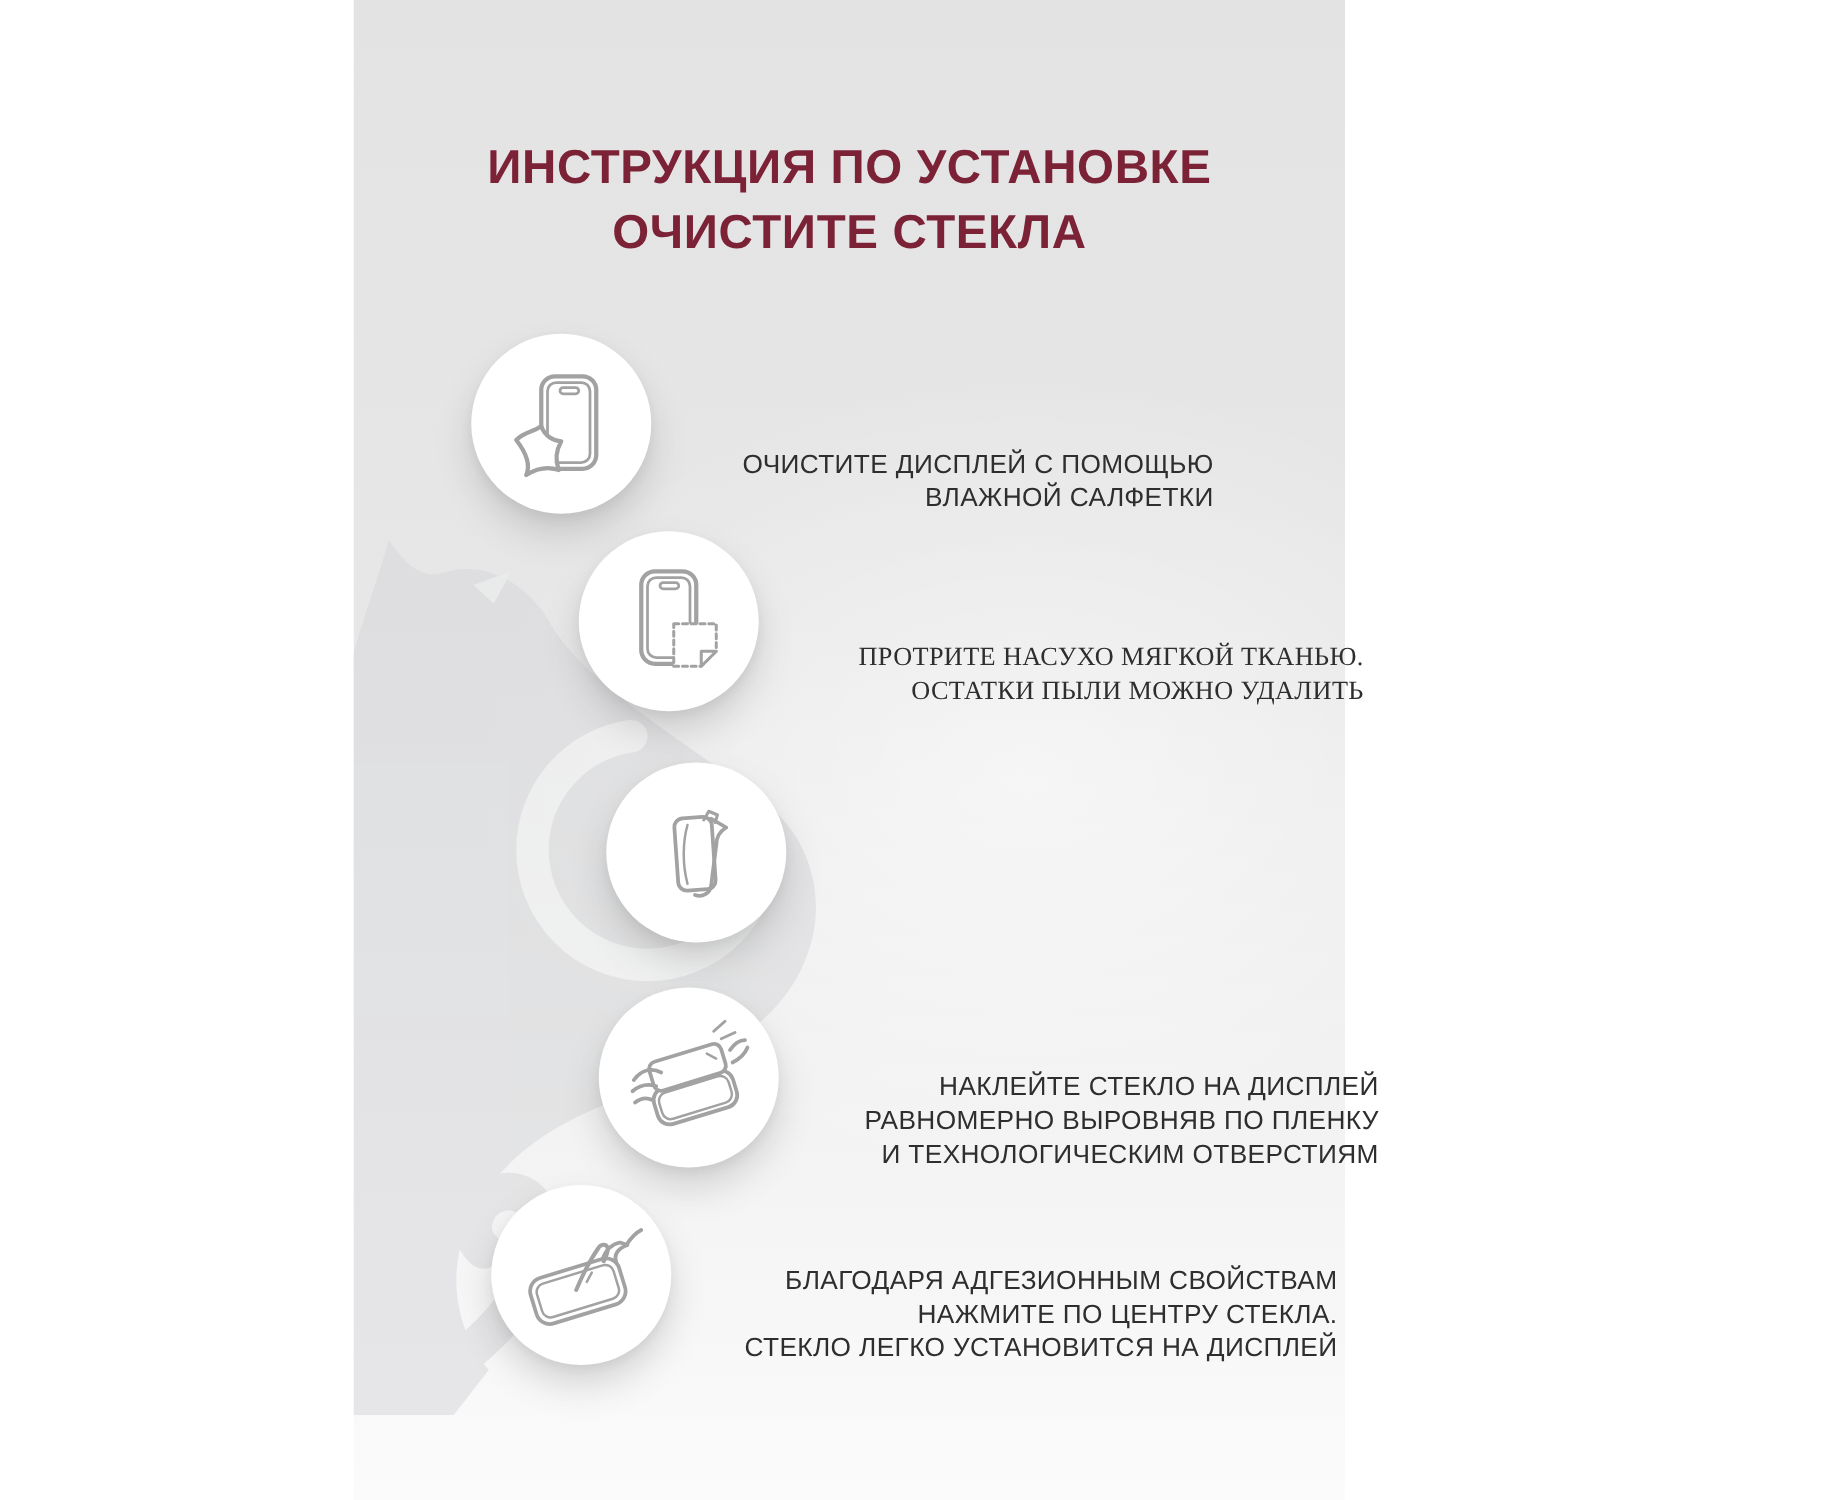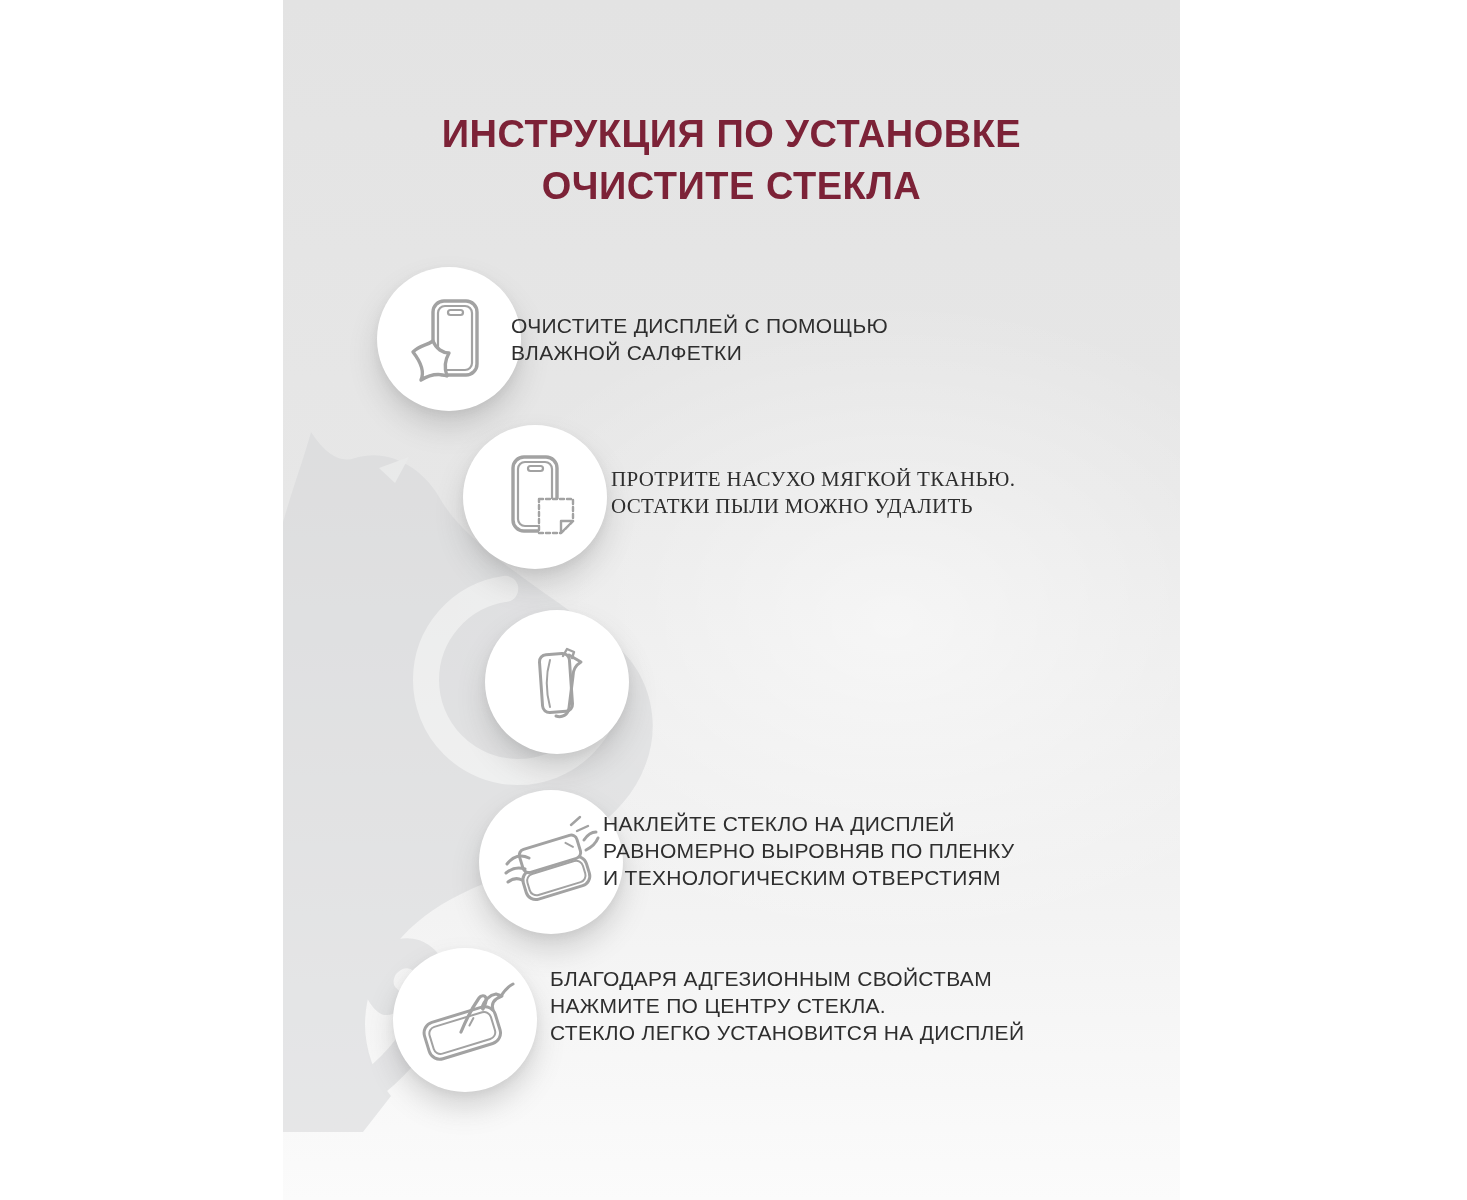--- a/index.html
+++ b/index.html
@@ -2,41 +2,41 @@
 <html style="--title: #7c2237; --step-text: #2e2e2e; --icon-stroke: #a2a2a2; --card-bg-top: #e3e3e3; --card-bg-bottom: #fbfbfb; --circle-bg: #ffffff;"><head>
 <meta charset="utf-8">
 <style>
   html,body{margin:0;padding:0;}
   body{
     width:1467px;height:1200px;position:relative;overflow:hidden;
     background:#ffffff;
     font-family:"Liberation Sans", sans-serif;
   }
   .card{
-    position:absolute;left:283px;top:0;width:897px;height:1200px;
+    position:absolute;left:283px;top:0;width:793px;height:1200px;
     background:
       radial-gradient(ellipse 700px 500px at 68% 52%, rgba(255,255,255,0.55), rgba(255,255,255,0) 65%),
       linear-gradient(to bottom, var(--card-bg-top,#e3e3e3) 0%, #e7e7e7 42%, #f5f5f5 82%, var(--card-bg-bottom,#fbfbfb) 100%);
   }
   .watermark{position:absolute;left:0;top:428px;width:400px;height:704px;pointer-events:none;}
   .title{
     position:absolute;left:0;top:108px;width:100%;
     text-align:center;font-weight:bold;font-size:38px;line-height:52px;
     letter-spacing:0.5px;color:var(--title,#7c2237);
   }
   .circle{
     position:absolute;width:144px;height:144px;border-radius:50%;
     background:var(--circle-bg,#ffffff);
     box-shadow:0 16px 28px rgba(90,90,90,0.22), 0 4px 8px rgba(120,120,120,0.10);
     display:flex;align-items:center;justify-content:center;
   }
   .circle svg{width:100px;height:100px;}
   .step-text{
-    position:absolute;text-align:left;color:var(--step-text,#2e2e2e);
-    font-size:21px;line-height:27px;letter-spacing:0.3px;font-weight:normal;
+    position:absolute;text-align:right;color:var(--step-text,#2e2e2e);
+    font-size:21px;line-height:27px;letter-spacing:0.3px;font-weight:normal;margin-top:46px;
   }
   
   .c1{left:94px;top:267px;}   .t1{left:228px;top:312px;width:460px;}
   .c2{left:180px;top:425px;}  .t2{left:328px;top:466px;width:480px;font-family:Liberation Serif, serif;}
   .c3{left:202px;top:610px;}  .t3{left:346px;top:629px;width:480px;}
   .c4{left:196px;top:790px;}  .t4{left:320px;top:810px;width:500px;}
   .c5{left:110px;top:948px;}  .t5{left:267px;top:965px;width:520px;}
   .ic{fill:none;stroke:var(--icon-stroke,#a2a2a2);stroke-linecap:round;stroke-linejoin:round;}
 </style>
 </head>

